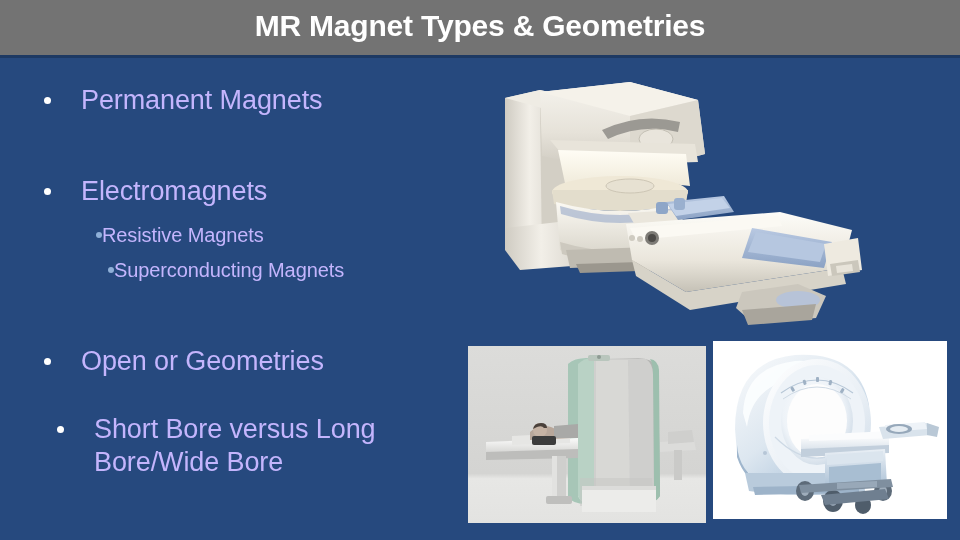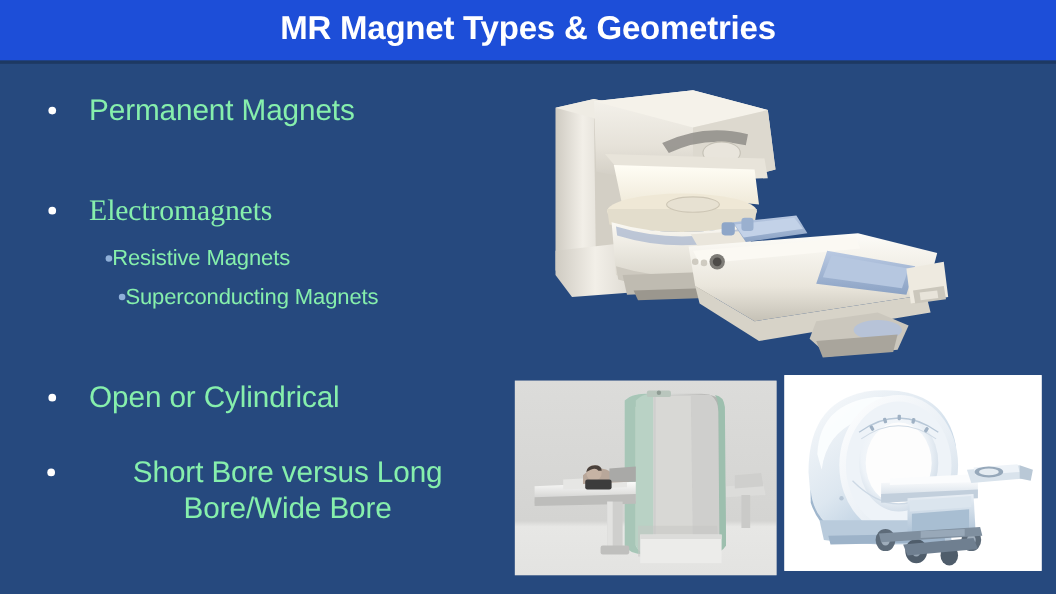--- a/index.html
+++ b/index.html
@@ -16,21 +16,21 @@
     font-family: "Liberation Sans", sans-serif;
     -webkit-font-smoothing: antialiased;
   }
 
   
   .title-band {
     position: absolute;
     left: 0; top: 0;
     width: 960px;
     height: 55px;
-    background: #1d4ed8;
+    background: #737373;
   }
   .title-band .title-text {
     position: absolute;
     left: 0; top: 0;
     width: 960px;
     line-height: 52px;
     text-align: center;
     color: #ffffff;
     font-size: 30px;
     font-weight: bold;
@@ -50,21 +50,21 @@
     position: absolute;
     left: 0;
     top: 58px;
     width: 470px;
     height: 482px;
   }
   .bullet-row {
     position: absolute;
     display: flex;
     align-items: flex-start;
-    color: #86efac;
+    color: #c4b5fd;
   }
   .bullet-row .marker {
     flex: 0 0 auto;
     display: block;
     border-radius: 50%;
   }
   .bullet-row.level1 .marker {
     width: 7px; height: 7px;
     background: #ffffff;
     margin-top: 13px;
@@ -85,25 +85,25 @@
     margin-left: 30px;
     letter-spacing: -0.1px;
   }
   .bullet-row.level2 .label {
     font-size: 20px;
     line-height: 26px;
     letter-spacing: -0.1px;
   }
 
   #row-permanent      { left: 44px; top: 26px;  width: 420px; }
-  #row-electromagnets { left: 44px; top: 117px; width: 420px; font-family: Liberation Serif, serif; }
+  #row-electromagnets { left: 44px; top: 117px; width: 420px; }
   #row-resistive      { left: 96px; top: 164px; width: 370px; }
   #row-super          { left: 108px; top: 199px; width: 370px; }
   #row-open           { left: 44px; top: 287px; width: 420px; }
-  #row-shortbore      { left: 43px; top: 355px; width: 400px; text-align: center; }
+  #row-shortbore      { left: 57px; top: 355px; width: 400px; }
 
   
   .photo { position: absolute; overflow: hidden; }
 
   
   #photo-open-mri {
     left: 480px; top: 78px;
     width: 430px; height: 260px;
   }
   
@@ -147,21 +147,21 @@
       <span class="label">Resistive Magnets</span>
     </div>
 
     <div class="bullet-row level2" id="row-super">
       <span class="marker"></span>
       <span class="label">Superconducting Magnets</span>
     </div>
 
     <div class="bullet-row level1" id="row-open">
       <span class="marker"></span>
-      <span class="label">Open or Cylindrical</span>
+      <span class="label">Open or Geometries</span>
     </div>
 
     <div class="bullet-row level1" id="row-shortbore">
       <span class="marker"></span>
       <span class="label">Short Bore versus Long Bore/Wide Bore</span>
     </div>
 
   </div>
 
   <div class="photo" id="photo-open-mri">

